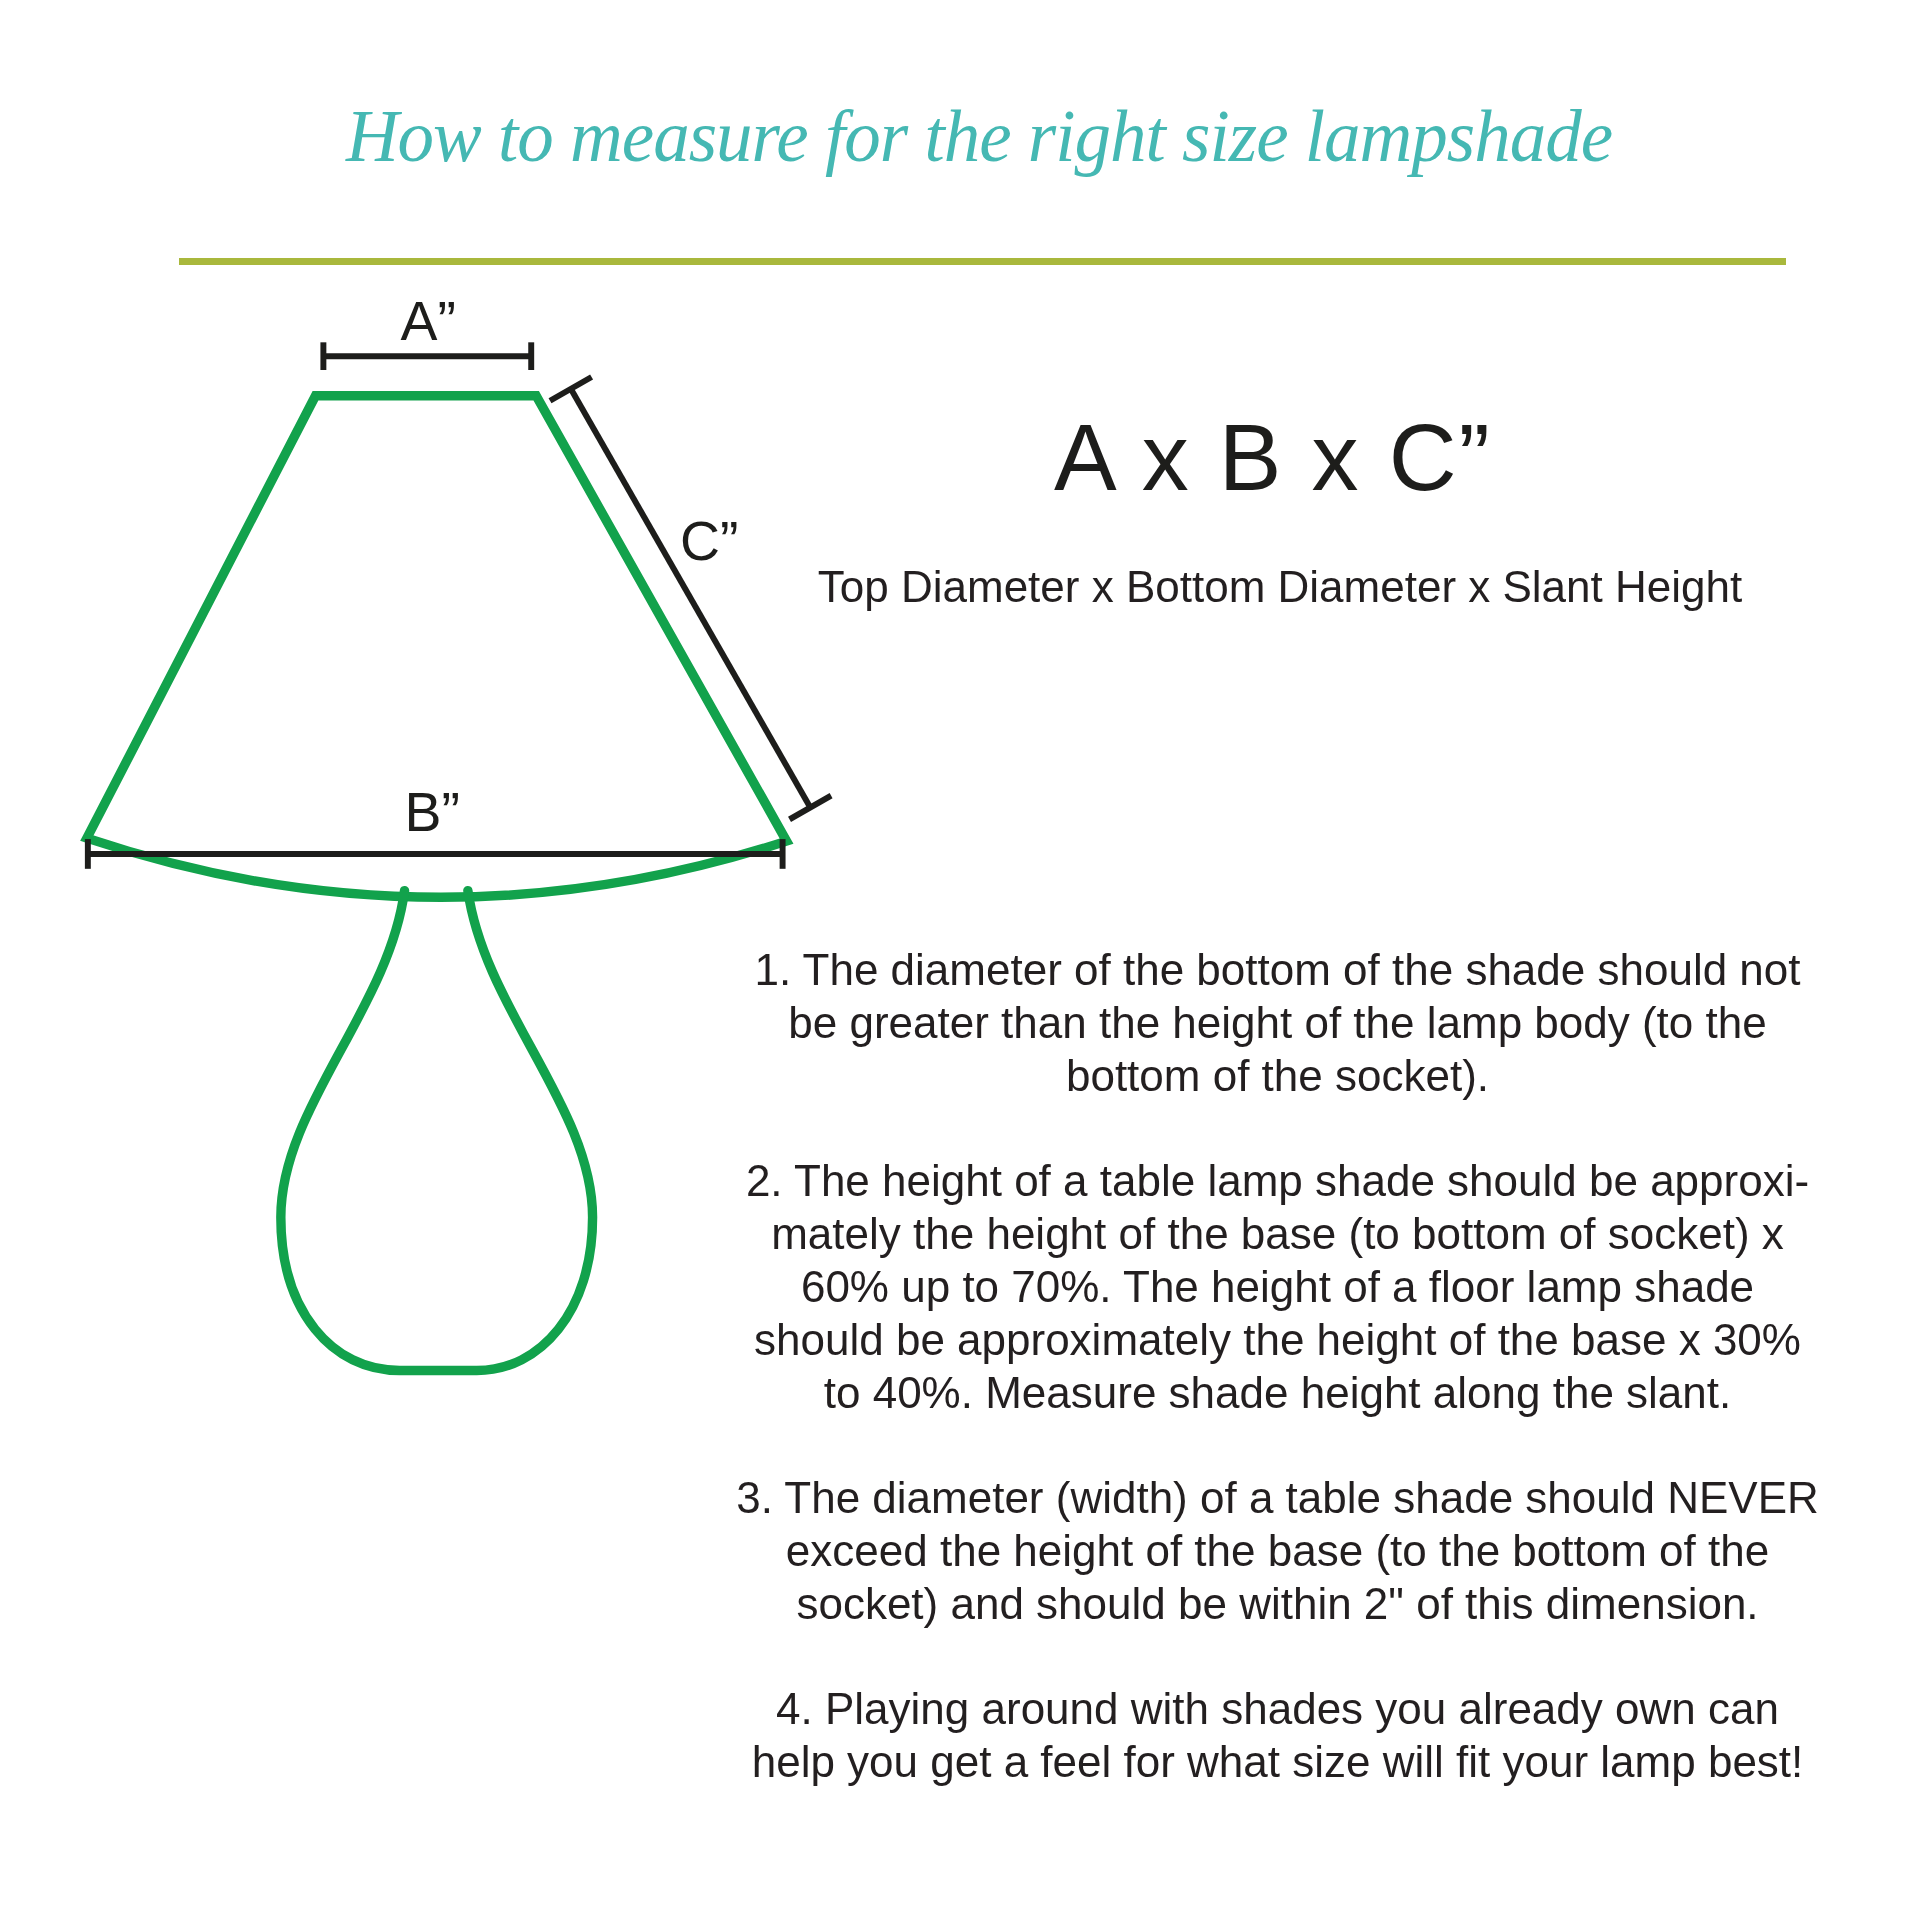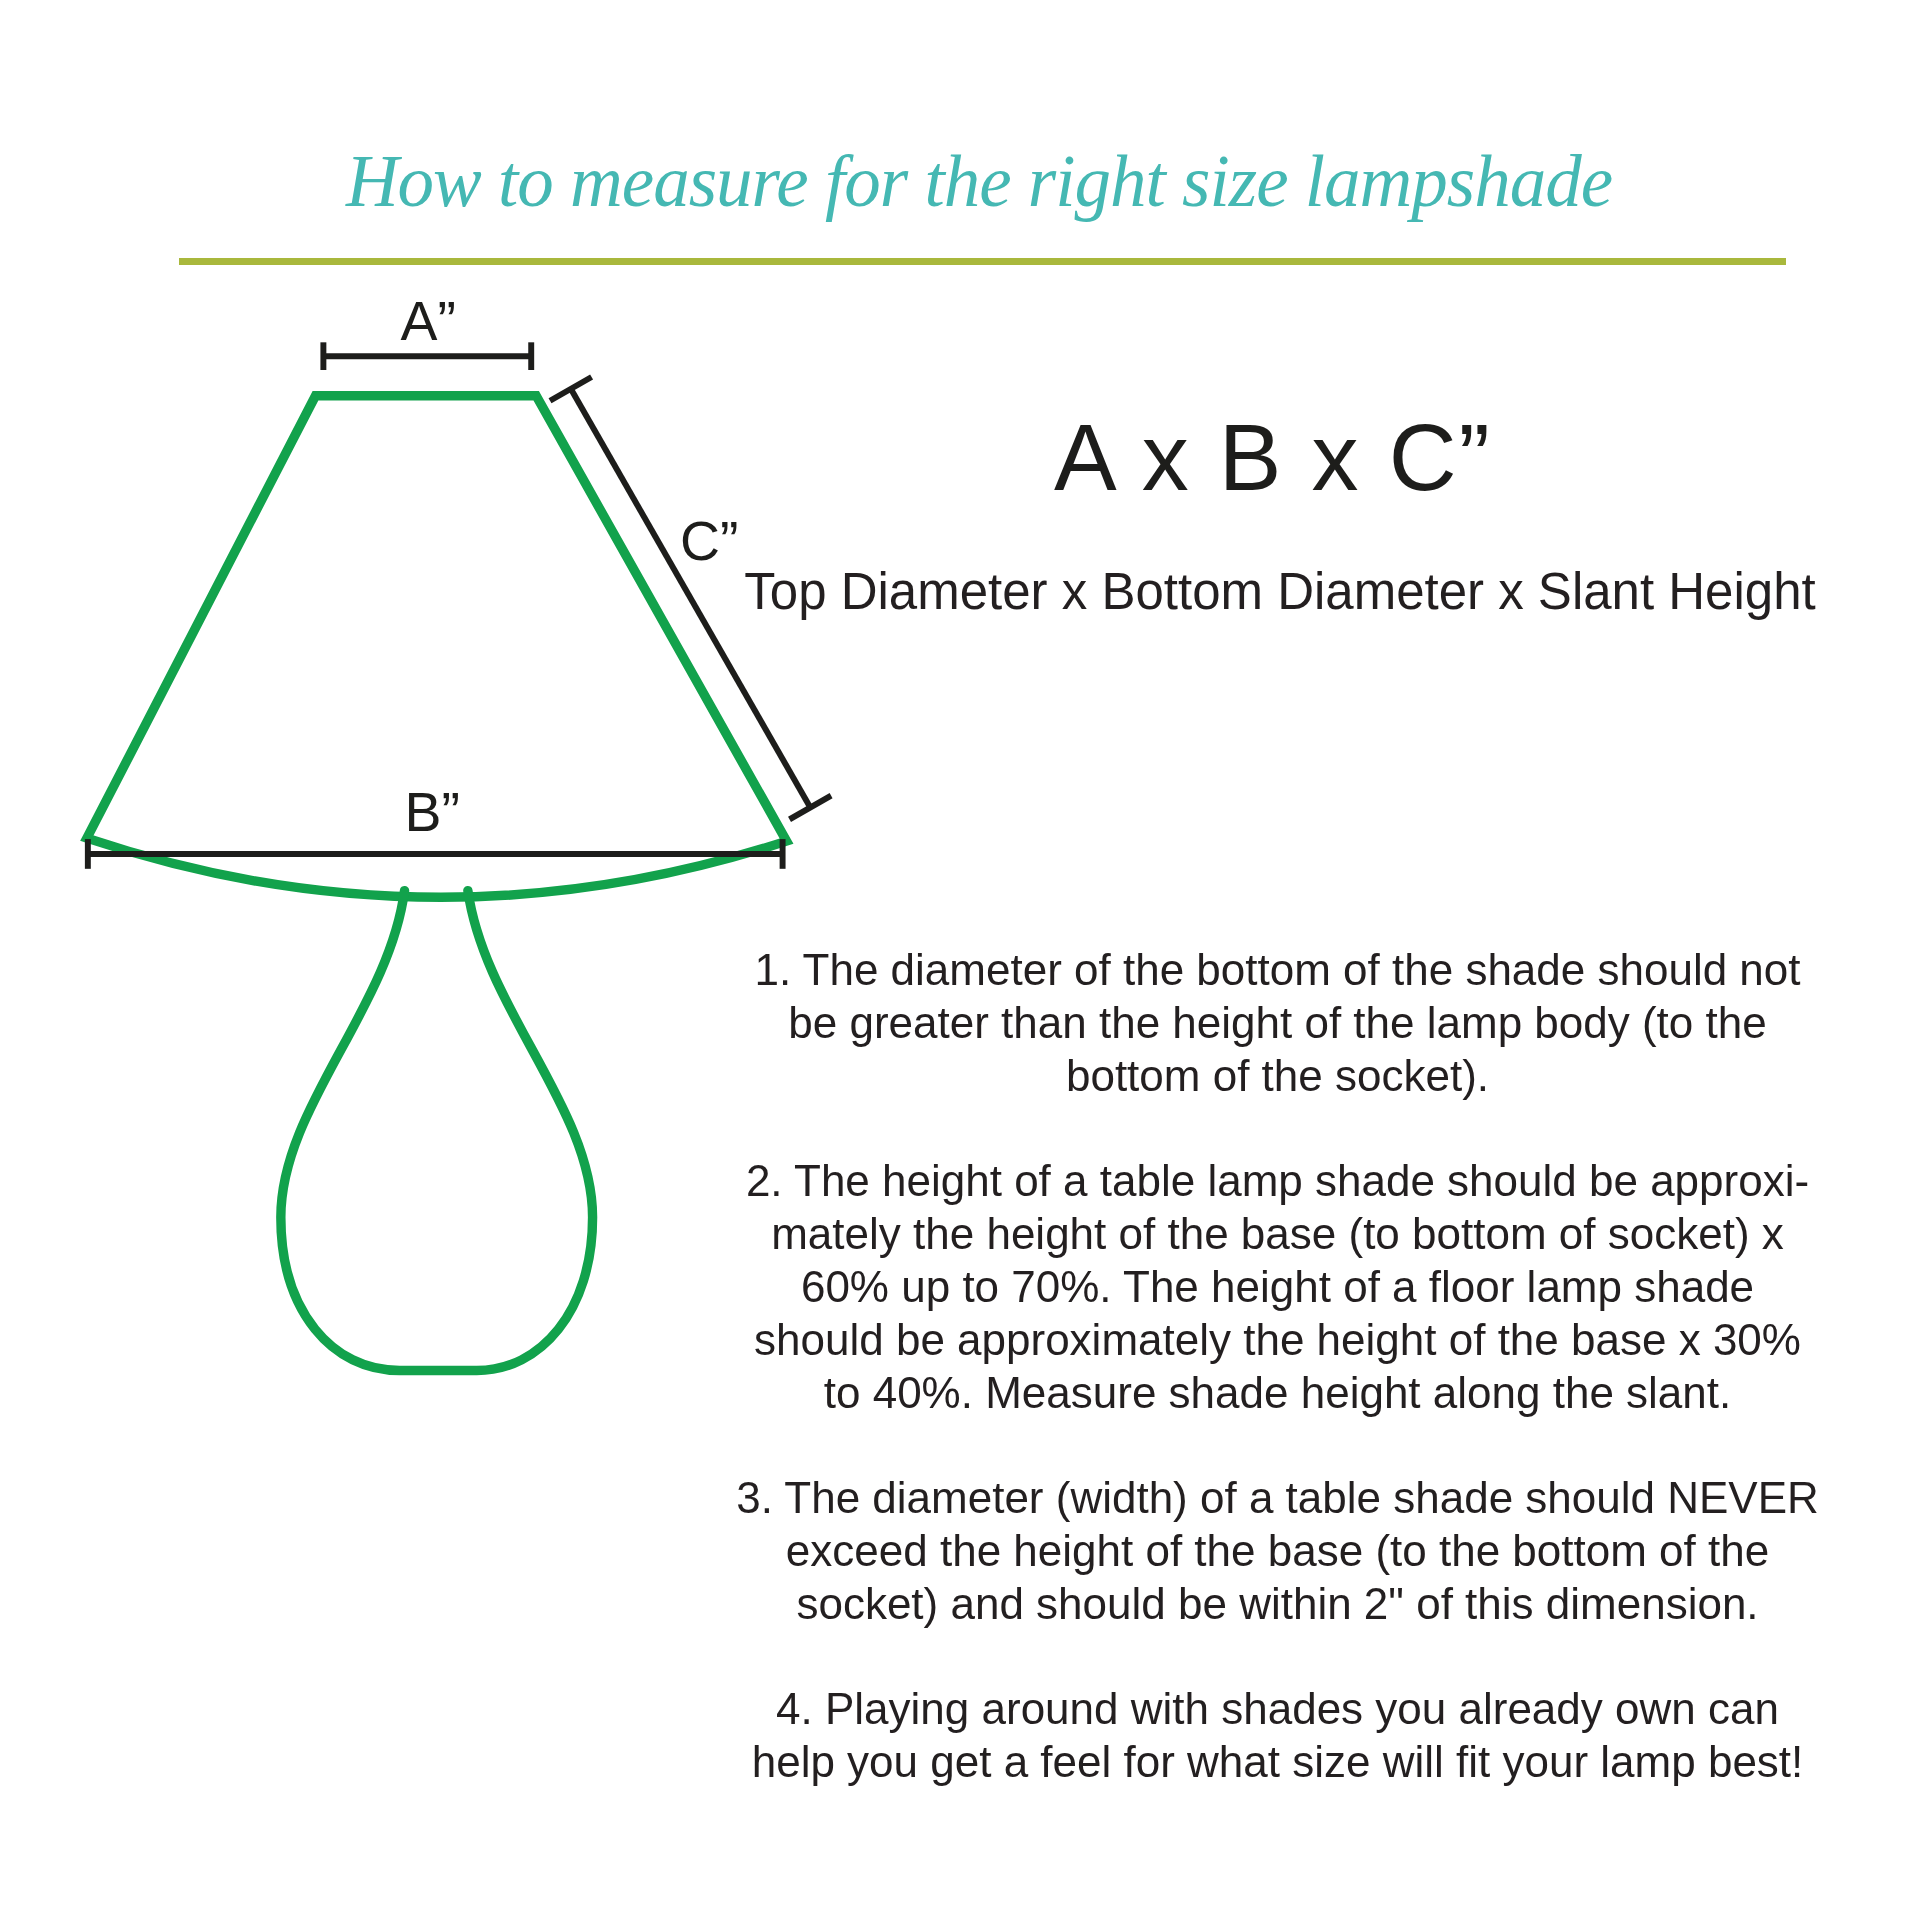--- a/index.html
+++ b/index.html
@@ -14,21 +14,20 @@
   
   .title{
     position:absolute;left:165px;top:95px;width:1628px;
     text-align:center;
     font-family:cursive;
     font-style:italic;
     font-size:73px;
     letter-spacing:-1px;
     color:#45b8b3;
     white-space:nowrap;
-    margin-top:45px;
   }
   .rule{
     position:absolute;left:179px;top:258px;width:1607px;height:7px;
     background:#a9b83c;
   }
   
   .diagram{
     position:absolute;left:40px;top:277px;width:832px;height:1148px;
   }
   
@@ -37,21 +36,21 @@
     text-align:center;
     font-size:94px;
     font-weight:400;
     letter-spacing:2px;
     color:#1d1d1b;
     white-space:nowrap;
   }
   .formula-sub{
     position:absolute;left:686px;top:562px;width:1188px;
     text-align:center;
-    font-size:51px;
+    font-size:44px;
     color:#231f20;
     white-space:nowrap;
   }
   .tips-heading{
     position:absolute;left:682px;top:744px;width:1188px;
     text-align:center;
     font-family:cursive;
     font-style:italic;
     font-size:91px;
     color:#3fb4b0;

